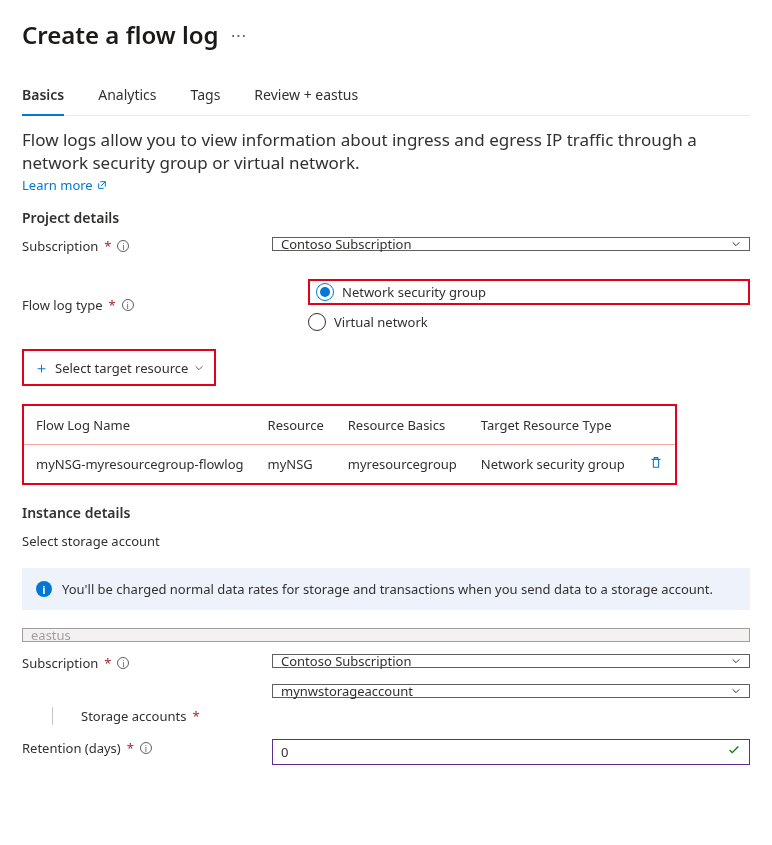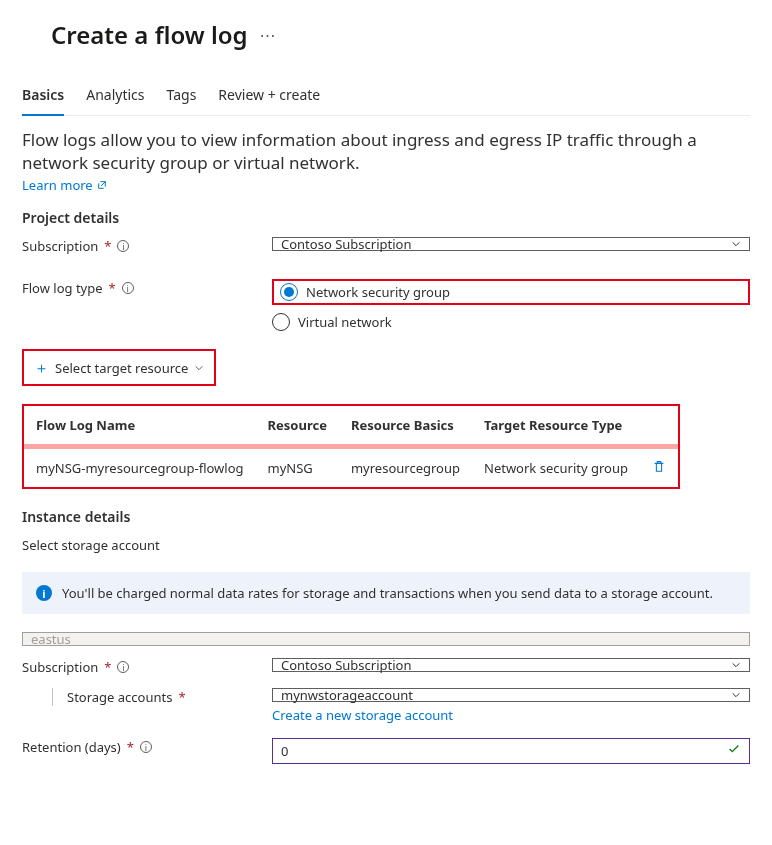--- a/index.html
+++ b/index.html
@@ -5,24 +5,24 @@
   * { box-sizing: border-box; }
   body {
     margin: 0;
     font-family: "Segoe UI", -apple-system, system-ui, sans-serif;
     font-size: 13px;
     color: #323130;
     background: #fff;
     width: 772px;
   }
   .page { padding: 18px 22px 80px 22px; }
-  .title-row { display: flex; align-items: center; gap: 12px; margin-bottom: 28px; margin-left: 29px; }
+  .title-row { display: flex; align-items: center; gap: 12px; margin-bottom: 28px; }
   h1 { font-size: 24px; font-weight: 600; margin: 0; color: #1b1a19; }
   .ellipsis { font-size: 16px; color: #605e5c; cursor: pointer; }
-  .tabs { display: flex; gap: 22px; border-bottom: 1px solid #edebe9; margin-bottom: 12px; }
+  .tabs { display: flex; gap: 34px; border-bottom: 1px solid #edebe9; margin-bottom: 12px; }
   .tab { padding: 6px 0 10px 0; font-size: 14px; color: #323130; cursor: pointer; }
   .tab.active { font-weight: 600; border-bottom: 2px solid #0078d4; margin-bottom: -1px; }
   .desc { font-size: 17px; color: #323130; margin-bottom: 2px; }
   .learn-more { color: #0078d4; text-decoration: none; font-size: 13px; display: inline-flex; align-items: center; gap: 4px; justify-content: flex-end; }
   .ext-icon { width: 10px; height: 10px; }
   .section-head { font-weight: 600; font-size: 14px; margin: 14px 0 10px 0; }
   .form-row { display: flex; align-items: flex-start; margin-bottom: 12px; }
   .form-label { width: 250px; display: flex; align-items: center; gap: 6px; font-size: 13px; }
   .req { color: #a4262c; }
   .info-icon { width: 12px; height: 12px; border: 1px solid #605e5c; border-radius: 50%; display: inline-flex; align-items: center; justify-content: center; font-size: 9px; color: #605e5c; }
@@ -50,21 +50,21 @@
   .hl-pad { padding: 2px 6px; }
   .select-target-btn {
     display: inline-flex; align-items: center; gap: 6px;
     padding: 6px 10px; font-size: 13px; color: #323130;
     background: #fff; cursor: pointer;
   }
   .plus-icon { color: #0078d4; font-size: 15px; font-weight: 400; }
   .table-wrap { margin-top: 18px; }
   table { width: 100%; border-collapse: collapse; }
   th, td { text-align: left; padding: 10px 12px; font-size: 13px; }
-  th { font-weight: 700; border-bottom: 5px solid #fca5a5;}
+  th { font-weight: 400; border-bottom: 1px solid #fca5a5;}
   td { color: #323130; }
   .trash { color: #0078d4; cursor: pointer; }
   .info-banner {
     background: #eef3fb; padding: 12px 14px; margin: 18px 0;
     display: flex; align-items: center; gap: 10px; font-size: 13px;
   }
   .info-banner .i { width:16px; height:16px; background:#0078d4; color:#fff; border-radius:50%; display:flex; align-items:center; justify-content:center; font-size:11px; font-weight:700;}
   .indent { margin-left: 30px; }
   .sub-link { color: #0078d4; font-size: 13px; text-decoration: none; display: inline-block; margin-top: 4px; }
   .retention-box { border: 1px solid #5c2d91; display:flex; align-items:center; justify-content:space-between; padding:4px 8px; height:26px; }
@@ -77,21 +77,21 @@
 <div class="page">
   <div class="title-row">
     <h1>Create a flow log</h1>
     <span class="ellipsis">⋯</span>
   </div>
 
   <div class="tabs">
     <div class="tab active">Basics</div>
     <div class="tab">Analytics</div>
     <div class="tab">Tags</div>
-    <div class="tab">Review + create</div>
+    <div class="tab">Review + eastus</div>
   </div>
 
   <div class="desc">Flow logs allow you to view information about ingress and egress IP traffic through a network security group or virtual network.</div>
   <a href="#" class="learn-more">
     <span>Learn more</span>
     <svg class="ext-icon" viewBox="0 0 12 12" fill="none" stroke="#0078d4" stroke-width="1.2">
         <path d="M4 2h6v6M10 2L5 7"></path>
         <path d="M8 10H2V4"></path>
       </svg>
   </a>
@@ -107,21 +107,21 @@
     <div class="form-control">
       <div class="select-box">
         <span>Contoso Subscription</span>
         <svg class="chev" viewBox="0 0 12 12">
             <path d="M2 4l4 4 4-4" fill="none" stroke="#323130" stroke-width="1.2"></path>
           </svg>
       </div>
     </div>
   </div>
 
-  <div class="form-row gap-top" style="align-items:flex-start;">
+  <div class="form-row gap-top" style="align-items:center;gap:36px;">
     <div class="form-label">
       <span>Flow log type</span>
       <span class="req">*</span>
       <span class="info-icon">i</span>
     </div>
     <div class="form-control radio-group">
       <div class="hl-red hl-pad">
         <label class="radio-item">
           <span class="radio-outer checked">
               <span class="radio-inner"></span>
@@ -201,32 +201,31 @@
       <div class="select-box">
         <span>Contoso Subscription</span>
         <svg class="chev" viewBox="0 0 12 12">
             <path d="M2 4l4 4 4-4" fill="none" stroke="#323130" stroke-width="1.2"></path>
           </svg>
       </div>
     </div>
   </div>
 
   <div class="form-row" style="align-items:flex-start;">
-    <div class="form-label indent" style="width:220px; border-left:1px solid #c8c6c4; padding-left:14px;">
+    <div class="form-label indent" style="width:220px; border-left:1px solid #c8c6c4; padding-left:28px;margin-top:23px;">
       <span>Storage accounts</span>
       <span class="req">*</span>
     </div>
     <div class="form-control">
       <div class="select-box">
         <span>mynwstorageaccount</span>
         <svg class="chev" viewBox="0 0 12 12">
             <path d="M2 4l4 4 4-4" fill="none" stroke="#323130" stroke-width="1.2"></path>
           </svg>
       </div>
-      <a href="#" class="sub-link">Create a new storage account</a>
     </div>
   </div>
 
   <div class="form-row" style="margin-top:14px;">
     <div class="form-label">
       <span>Retention (days)</span>
       <span class="req">*</span>
       <span class="info-icon">i</span>
     </div>
     <div class="form-control">

